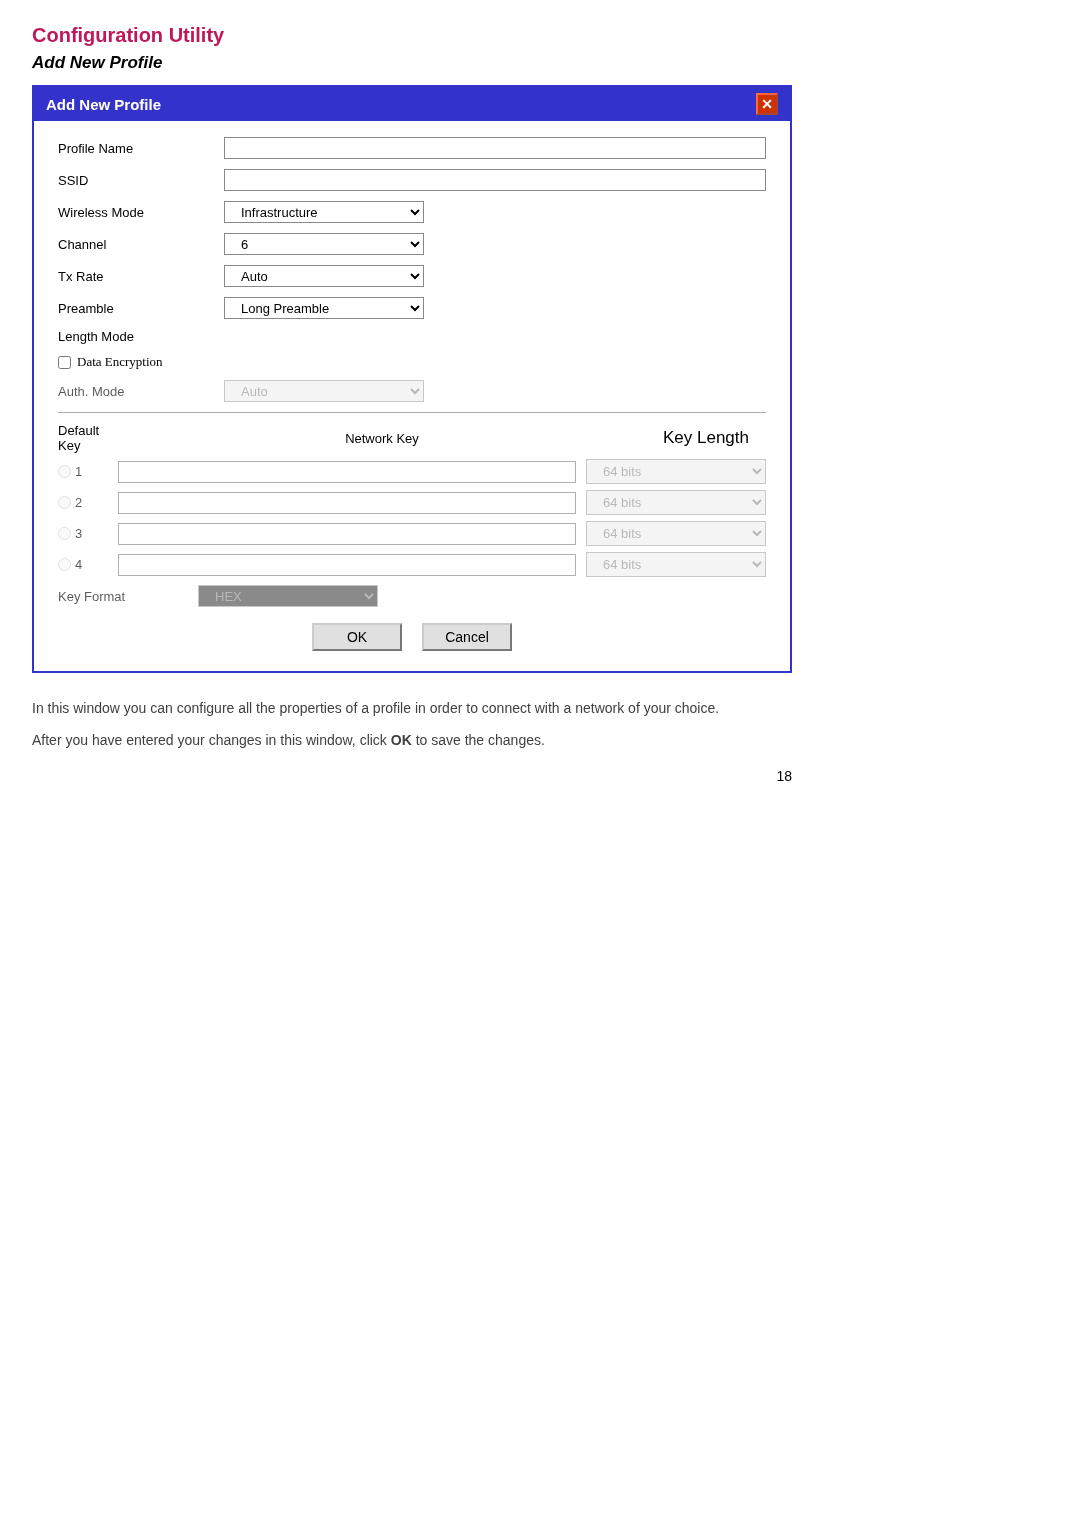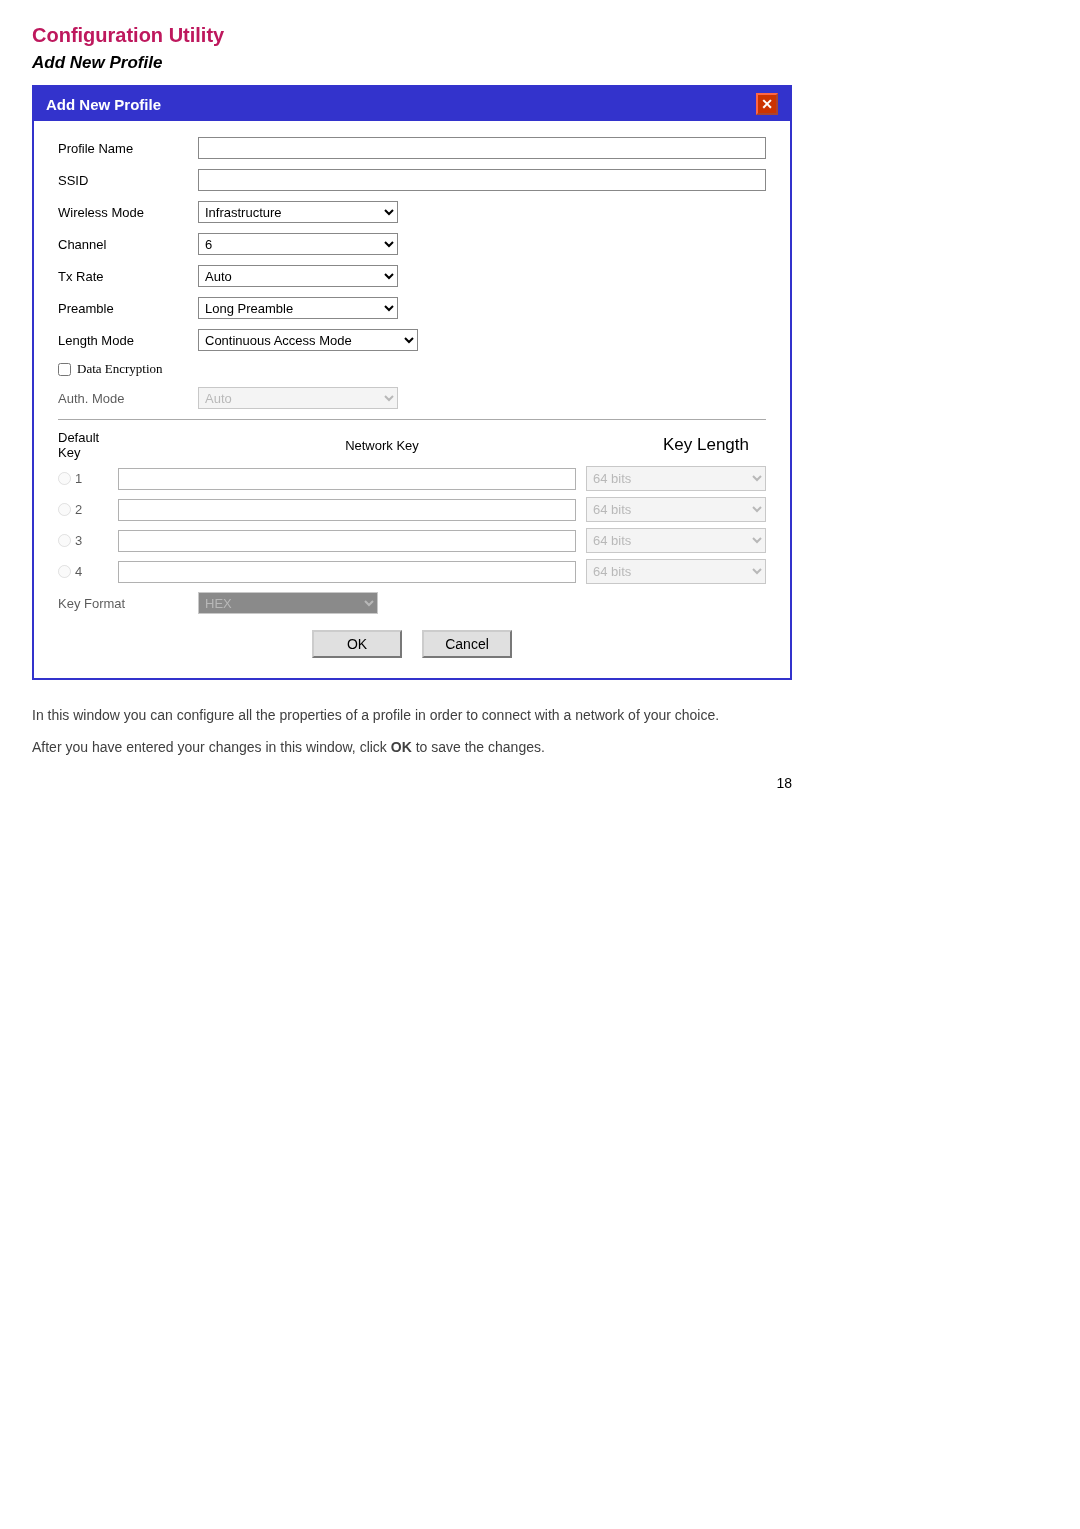--- a/index.html
+++ b/index.html
@@ -53,20 +53,21 @@
       cursor: pointer;
       font-size: 14px;
     }
     .dialog-body {
       padding: 16px 24px 20px 24px;
     }
     .form-row {
       display: flex;
       align-items: center;
       margin-bottom: 10px;
+      gap: 26px;
     }
     .form-label {
       width: 140px;
       font-size: 13px;
       color: #000;
       flex-shrink: 0;
     }
     .form-control {
       flex: 1;
     }
@@ -74,21 +75,21 @@
       width: 100%;
       height: 22px;
       border: 1px solid #888;
       padding: 2px 4px;
       font-size: 13px;
       background: #fff;
     }
     select {
       height: 22px;
       border: 1px solid #888;
-      padding: 1px 2px;
+      padding: 1px 12px;
       font-size: 13px;
       background: #fff;
       min-width: 180px;
     }
     .checkbox-row {
       display: flex;
       align-items: center;
       margin-bottom: 10px;
     }
     .checkbox-row input[type="checkbox"] {
@@ -273,26 +274,20 @@
       <div class="form-control">
         <select style="min-width:200px;">
           <option>Long Preamble</option>
           <option>Short Preamble</option><option>Auto</option>
         </select>
       </div>
     </div>
 
     <div class="form-row">
       <div class="form-label">Length Mode</div>
-      <div class="form-control">
-        <select style="min-width:220px;">
-          <option>Continuous Access Mode</option>
-          <option>Maximum Power Save</option><option>Power Save</option>
-        </select>
-      </div>
     </div>
 
     <div class="checkbox-row" style="margin-bottom:10px;">
       <input type="checkbox" id="data-enc" style="">
       <label for="data-enc" class="checkbox-label">Data Encryption</label>
     </div>
 
     <div class="form-row disabled-row">
       <div class="form-label">Auth. Mode</div>
       <div class="form-control">

